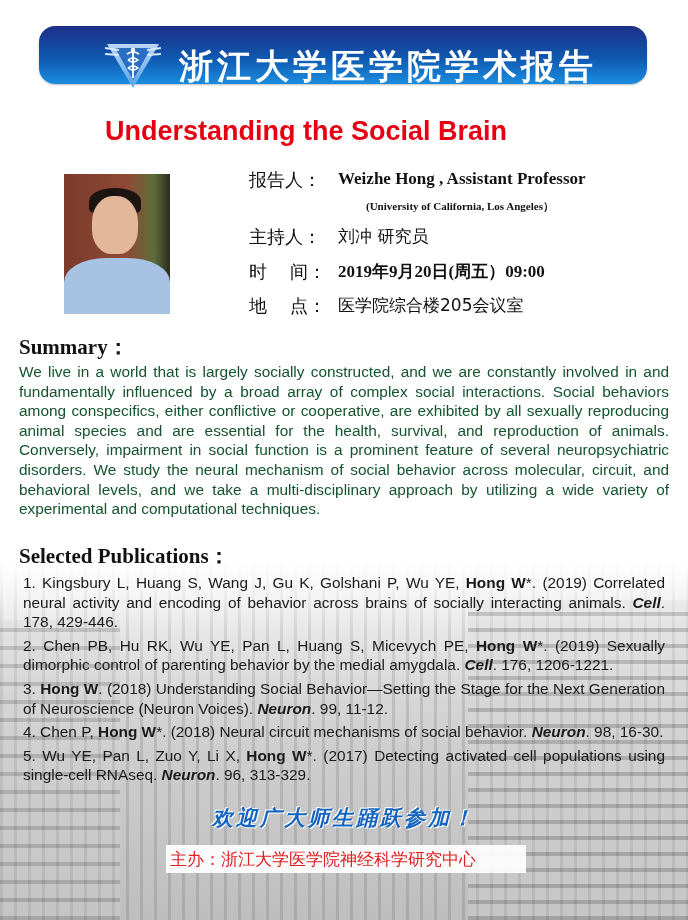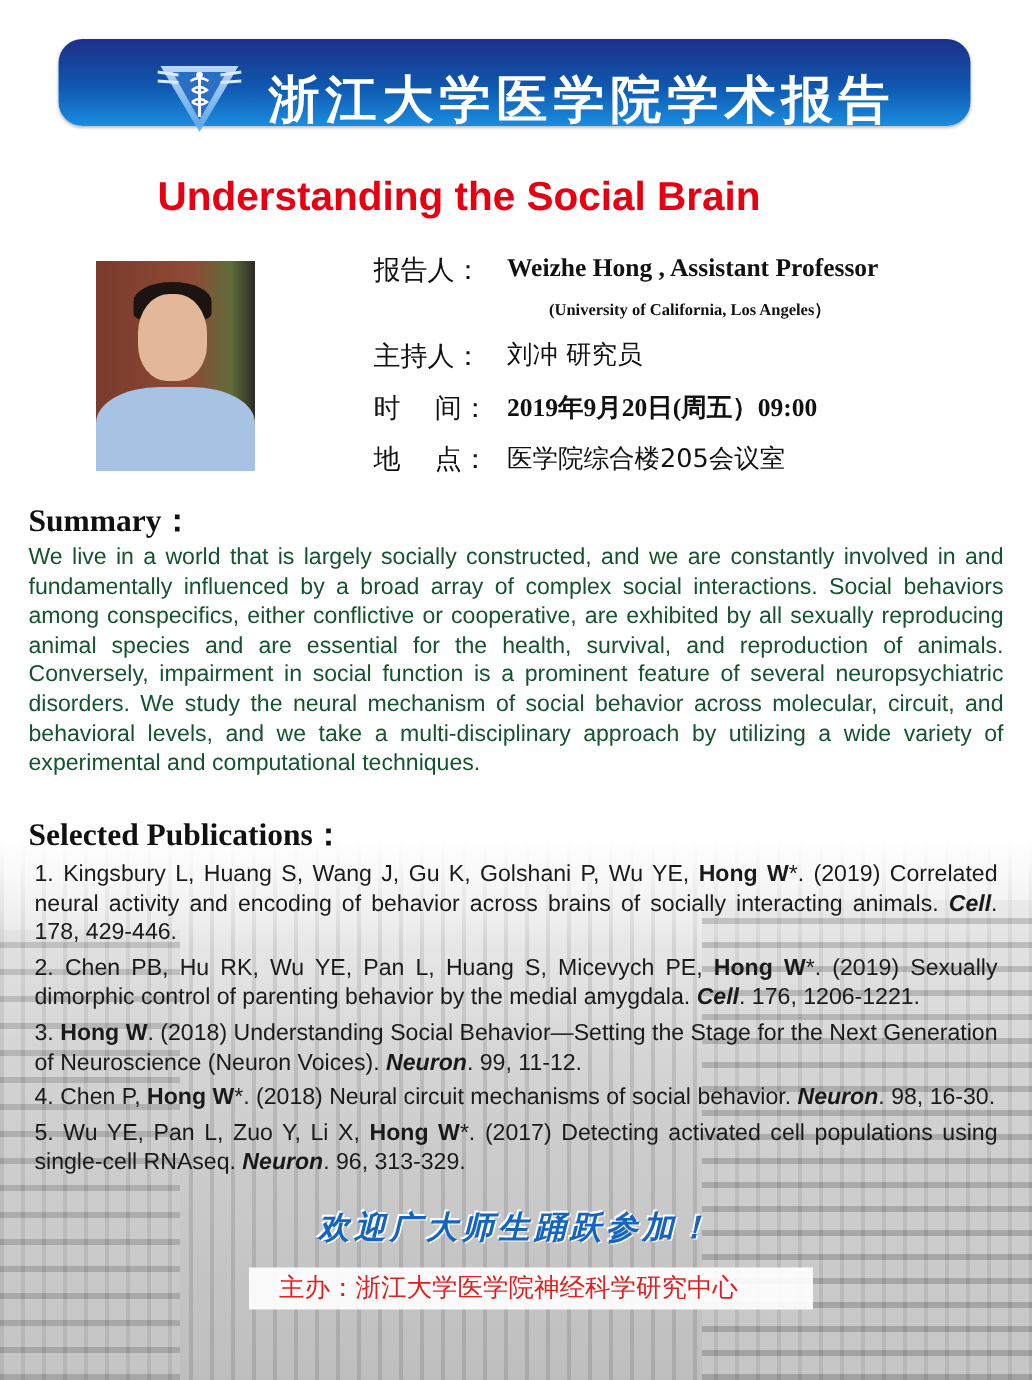--- a/index.html
+++ b/index.html
@@ -86,21 +86,21 @@
   .welcome {
     position: absolute; left: 0; width: 688px; top: 804px; text-align: center;
     font-family: "DejaVu Sans", sans-serif; font-size: 21px; font-weight: bold; font-style: italic;
     color: #1565c0; letter-spacing: 3px;
     text-shadow: 1px 1px 0 #ffffff, -1px -1px 0 #ffffff;
   }
   .host {
     position: absolute; left: 166px; top: 845px; width: 356px; height: 28px;
     background: rgba(255,255,255,0.92);
     color: #e02020; font-family: "DejaVu Sans", sans-serif; font-size: 17px;
-    line-height: 28px; padding-left: 20px; white-space: nowrap;
+    line-height: 28px; padding-left: 4px; white-space: nowrap;
   }
 </style>
 </head>
 <body>
 
 <div class="bg-campus"></div>
 
 <div class="banner">
   <svg class="logo" viewBox="0 0 56 52">
     <defs>

